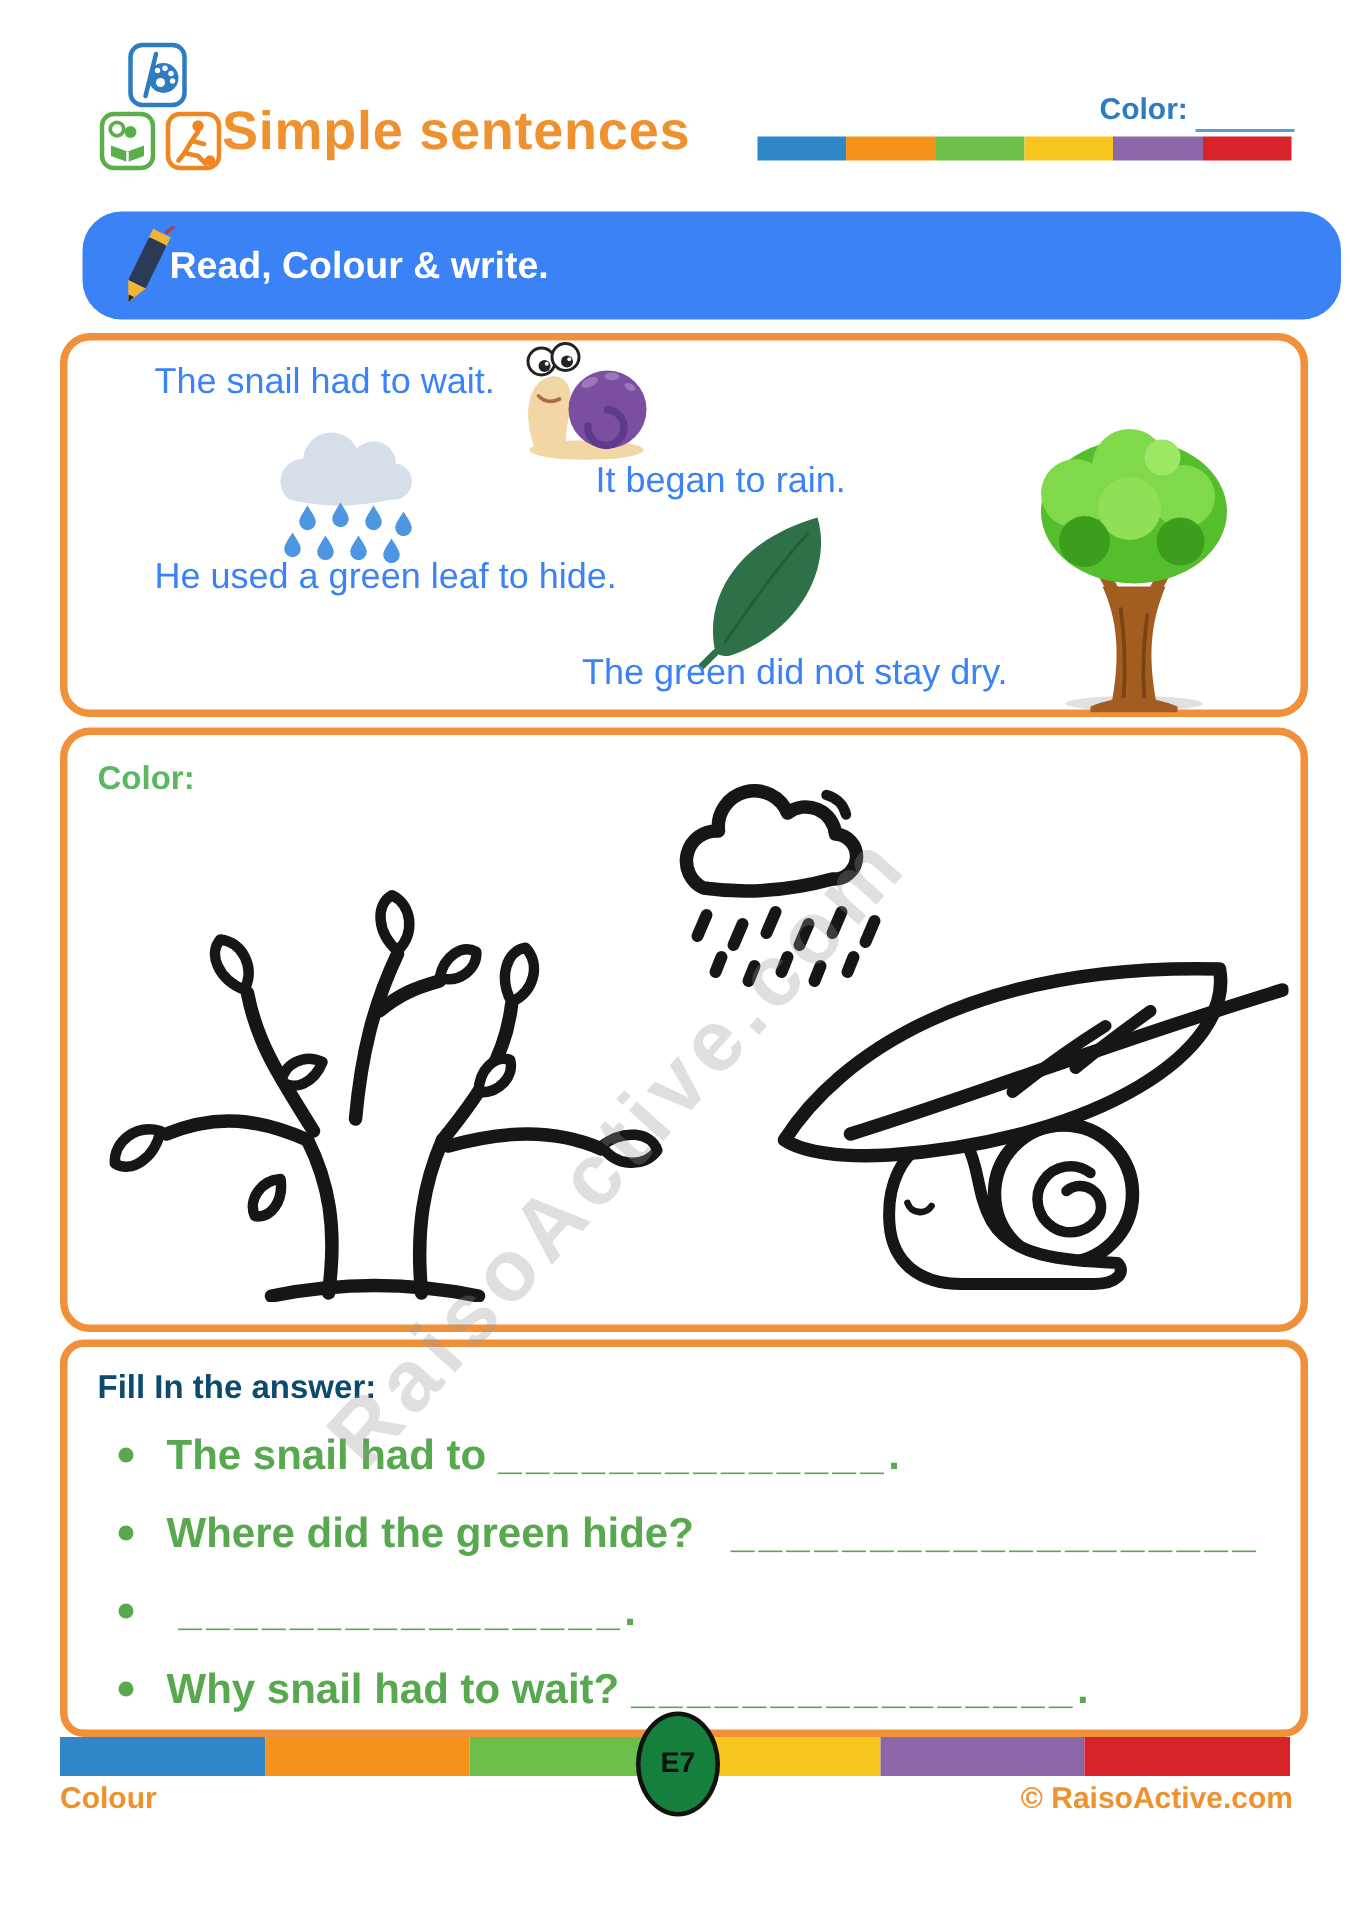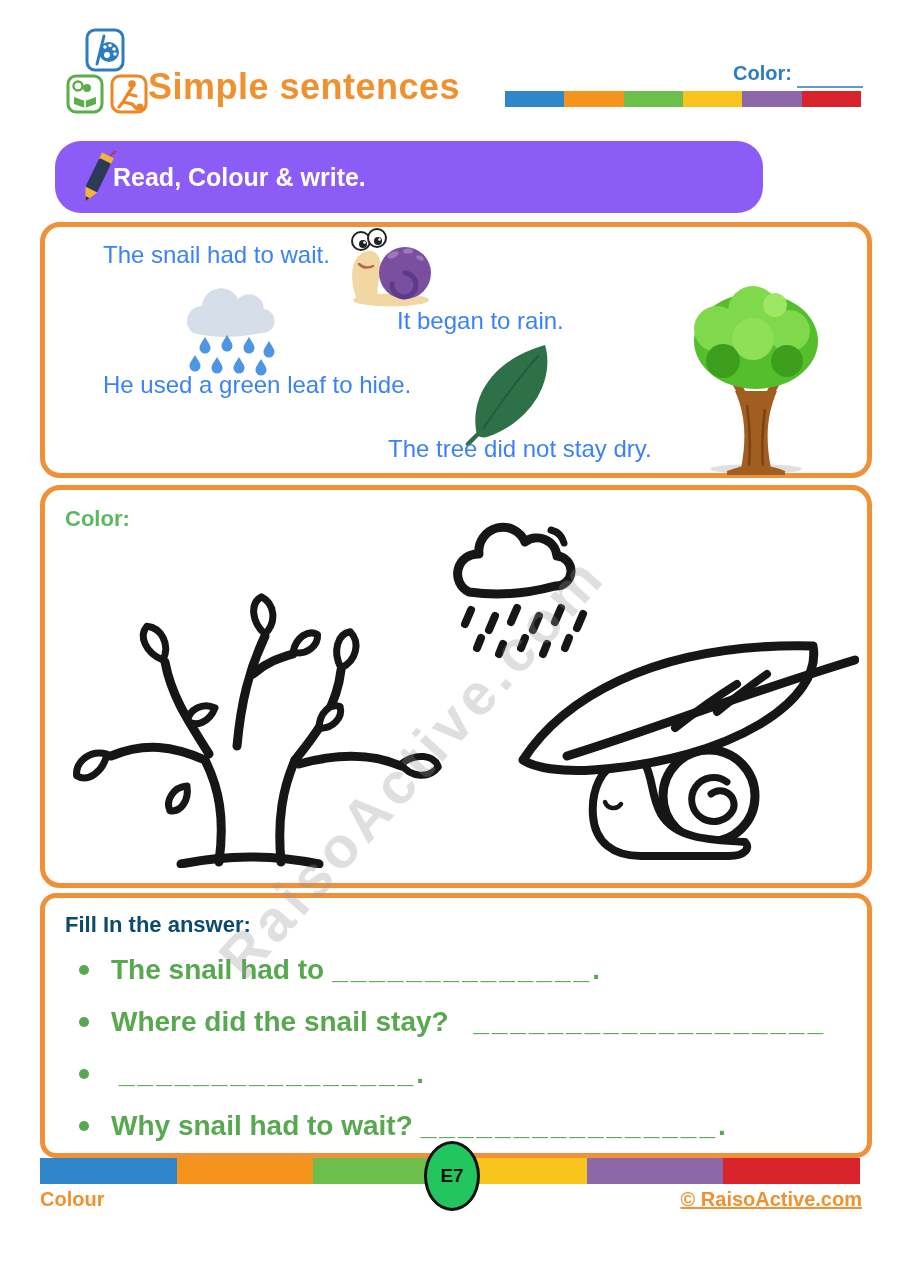--- a/index.html
+++ b/index.html
@@ -8,42 +8,42 @@
   
   .hicon{position:absolute;}
   .page-title{position:absolute;left:148px;top:66px;font-size:36px;font-weight:bold;
               color:#F0912F;letter-spacing:.5px;}
   .title-bar{position:absolute;left:505px;top:91px;width:356px;height:16px;display:flex;}
   .footer-bar{position:absolute;left:40px;top:1158px;width:820px;height:26px;display:flex;}
   .bar-seg{flex:1;height:100%;}
   .date-wrap{position:absolute;left:733px;top:62px;font-size:20px;font-weight:bold;color:#2E7CC0;}
   .date-line{position:absolute;left:797px;top:86px;width:66px;height:0;border-bottom:2.5px solid #5B9BD0;}
   
-  .banner{position:absolute;left:55px;top:141px;width:708px;height:72px;background:#8b5cf6;
+  .banner{position:absolute;left:55px;top:141px;width:839px;height:72px;background:#3b82f6;
           border-radius:26px;display:flex;align-items:center;}
   .banner-label{color:#ffffff;font-size:25px;font-weight:bold;margin-left:58px;}
   .banner-pencil{position:absolute;left:20px;top:10px;}
   
   .obox{position:absolute;left:40px;width:822px;background:#fff;border:5px solid #F0913A;border-radius:20px;}
   .box-read{top:222px;height:246px;}
   .box-color{top:485px;height:393px;}
   .box-fill{top:893px;height:255px;border-radius:16px;}
   .sentence{position:absolute;color:#3b82f6;font-size:24px;white-space:nowrap;margin-left:40px;}
   .color-label{position:absolute;left:20px;top:16px;color:#5CB85F;font-size:22px;font-weight:bold;}
   .fill-head{position:absolute;left:20px;top:14px;color:#0c4a6e;font-size:22px;font-weight:bold;}
   .q-row{position:absolute;left:34px;display:flex;align-items:baseline;color:#57A84F;
          font-size:28px;font-weight:bold;white-space:nowrap;}
   .q-bullet{width:10px;height:10px;border-radius:50%;background:#57A84F;margin-right:22px;align-self:center;}
   .q-blank{letter-spacing:3px;margin-left:8px;}
   
-  .badge{position:absolute;left:424px;top:1141px;width:50px;height:64px;background:#22c55e;
+  .badge{position:absolute;left:424px;top:1141px;width:50px;height:64px;background:#15803d;
          border:3px solid #111;border-radius:50%;display:flex;align-items:center;justify-content:center;
          font-size:19px;font-weight:bold;color:#111;z-index:4;}
   .foot-left{position:absolute;left:40px;top:1188px;font-size:20px;font-weight:bold;color:#F0912F;}
-  .foot-right{position:absolute;right:38px;top:1188px;font-size:20px;font-weight:bold;color:#F0912F;text-decoration:underline;}
+  .foot-right{position:absolute;right:38px;top:1188px;font-size:20px;font-weight:bold;color:#F0912F;}
   
   .watermark{position:absolute;left:205px;top:945px;transform:rotate(-48deg);transform-origin:0 0;
              font-size:58px;font-weight:bold;letter-spacing:5px;color:rgba(150,150,150,0.30);
              z-index:5;pointer-events:none;white-space:nowrap;}
   .art{position:absolute;}
 </style>
 </head>
 <body>
 
 <div class="page">
@@ -148,21 +148,21 @@
     <div class="sentence" style="left:312px;top:80px;">It began to rain.</div>
 
     <div class="art" style="left:418px;top:112px;">
       <svg width="95" height="108" viewBox="0 0 95 108">
         <path d="M14,96 C6,62 26,22 82,6 C92,40 70,82 24,98 C20,99 16,98 14,96 Z" fill="#2E7047"></path>
         <path d="M14,96 L5,105" stroke="#2E7047" stroke-width="4.5" stroke-linecap="round"></path>
         <path d="M20,90 C40,60 58,36 76,16" stroke="rgba(0,0,0,0.18)" stroke-width="2" fill="none"></path>
       </svg>
     </div>
 
-    <div class="sentence" style="left:303px;top:208px;">The tree did not stay dry.</div>
+    <div class="sentence" style="left:303px;top:208px;">The green did not stay dry.</div>
 
     <div class="art" style="left:632px;top:52px;">
       <svg width="158" height="196" viewBox="0 0 158 196">
         <ellipse cx="79" cy="190" rx="46" ry="5" fill="rgba(0,0,0,0.12)"></ellipse>
         <path d="M64,190 C70,158 68,134 58,112 L100,112 C90,136 88,158 94,190 Z" fill="#A25E20"></path>
         <path d="M68,120 L56,98 M90,120 L102,98" stroke="#A25E20" stroke-width="8" stroke-linecap="round"></path>
         <path d="M72,188 C74,160 72,140 70,126 M86,188 C84,164 86,146 88,130" stroke="#7A4314" stroke-width="2.5" fill="none"></path>
         <path d="M50,192 Q79,180 108,192 L108,196 L50,196 Z" fill="#A25E20"></path>
         <ellipse cx="79" cy="62" rx="62" ry="48" fill="#55BE2D"></ellipse>
         <circle cx="40" cy="50" r="23" fill="#7FD94A"></circle>
@@ -249,21 +249,21 @@
     <div class="fill-head">Fill In the answer:</div>
 
     <div class="q-row" style="top:56px;">
       <span class="q-bullet"></span>
       <span>The snail had to</span>
       <span class="q-blank">______________</span>
       <span>.</span>
     </div>
     <div class="q-row" style="top:108px;">
       <span class="q-bullet"></span>
-      <span>Where did the snail stay?</span>
+      <span>Where did the green hide?</span>
       <span class="q-blank" style="margin-left:26px;font-style:italic;">___________________</span>
       <span></span>
     </div>
     <div class="q-row" style="top:160px;">
       <span class="q-bullet"></span>
       <span class="q-blank">________________</span>
       <span>.</span>
     </div>
     <div class="q-row" style="top:212px;">
       <span class="q-bullet"></span>

